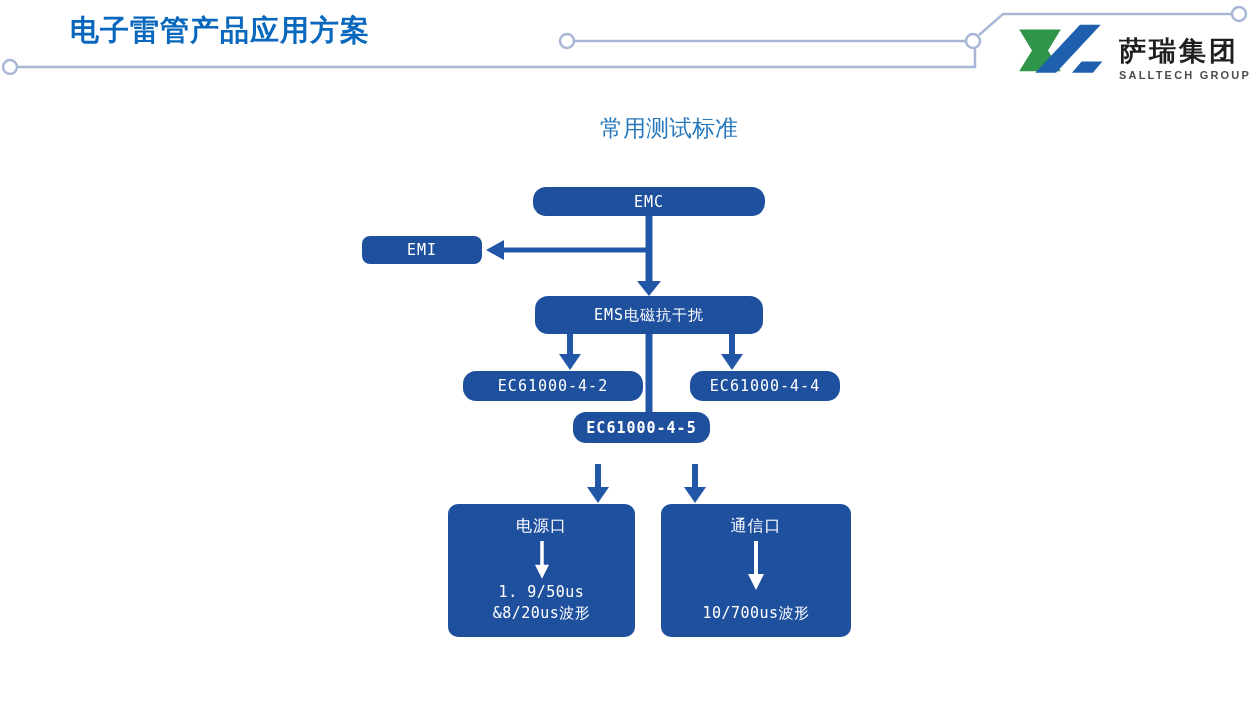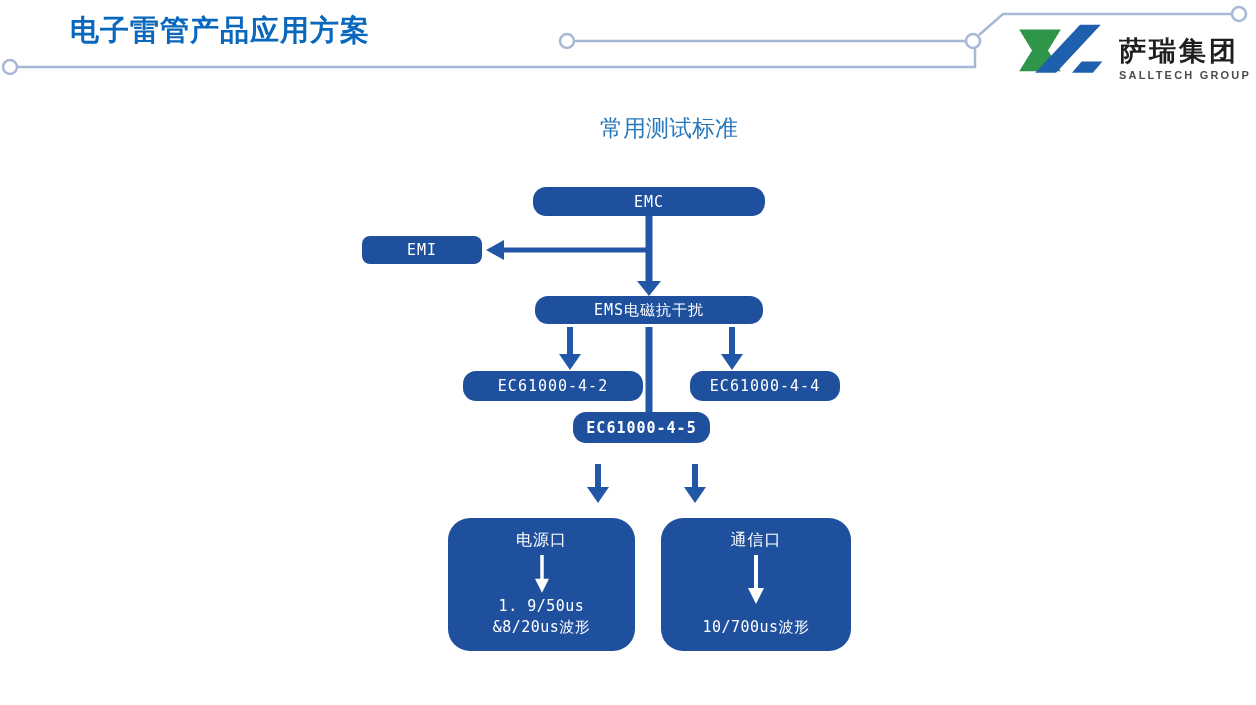--- a/index.html
+++ b/index.html
@@ -39,30 +39,30 @@
   .node{
     position:absolute;
     background:#1F509E;color:#ffffff;
     border-radius:13px;
     display:flex;align-items:center;justify-content:center;
     font-family:"DejaVu Sans Mono","Liberation Mono",monospace;
     font-size:15px;letter-spacing:1px;white-space:nowrap;
   }
   .node-emc {left:533px;top:187px;width:232px;height:29px;}
   .node-emi {left:362px;top:236px;width:120px;height:28px;border-radius:8px;}
-  .node-ems {left:535px;top:296px;width:228px;height:28px;}
+  .node-ems {left:535px;top:296px;width:228px;height:38px;}
   .node-ec42{left:463px;top:371px;width:180px;height:30px;}
   .node-ec44{left:690px;top:371px;width:150px;height:30px;}
   .node-ec45{left:573px;top:412px;width:137px;height:31px;font-weight:bold;}
   .big-node{
     position:absolute;
-    background:#1F509E;color:#ffffff;border-radius:22px;
+    background:#1F509E;color:#ffffff;border-radius:10px;
     display:flex;flex-direction:column;align-items:center;
     font-family:"DejaVu Sans Mono","Liberation Mono",monospace;
-    padding-top:12px;box-sizing:border-box;margin-top:14px;
+    padding-top:12px;box-sizing:border-box;
   }
   .node-power{left:448px;top:504px;width:187px;height:133px;}
   .node-comm {left:661px;top:504px;width:190px;height:133px;}
   .big-node .bn-title{font-size:16px;letter-spacing:1px;}
   .big-node .bn-arrow{margin:4px 0 2px 0;}
   .big-node .bn-lines{
     margin-top:auto;margin-bottom:12px;
     text-align:center;font-size:15px;line-height:1.45;letter-spacing:.5px;
   }
   .connector-svg{position:absolute;left:0;top:0;pointer-events:none;}

